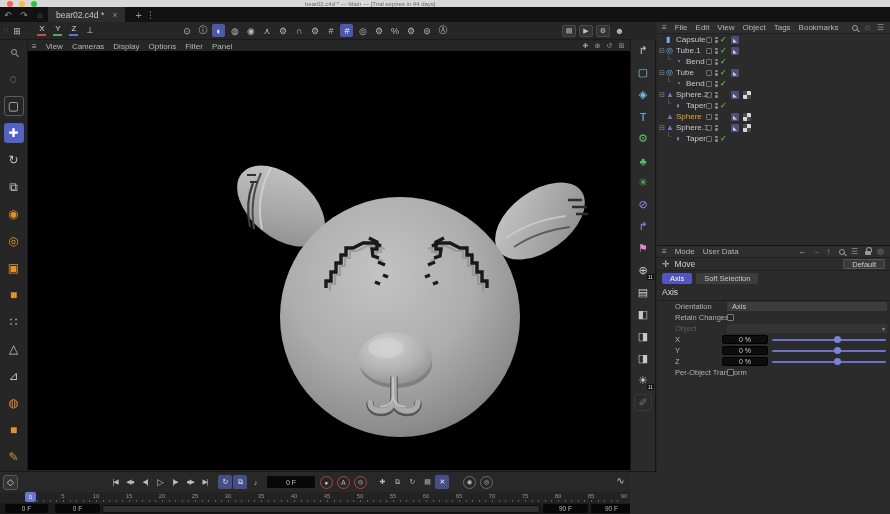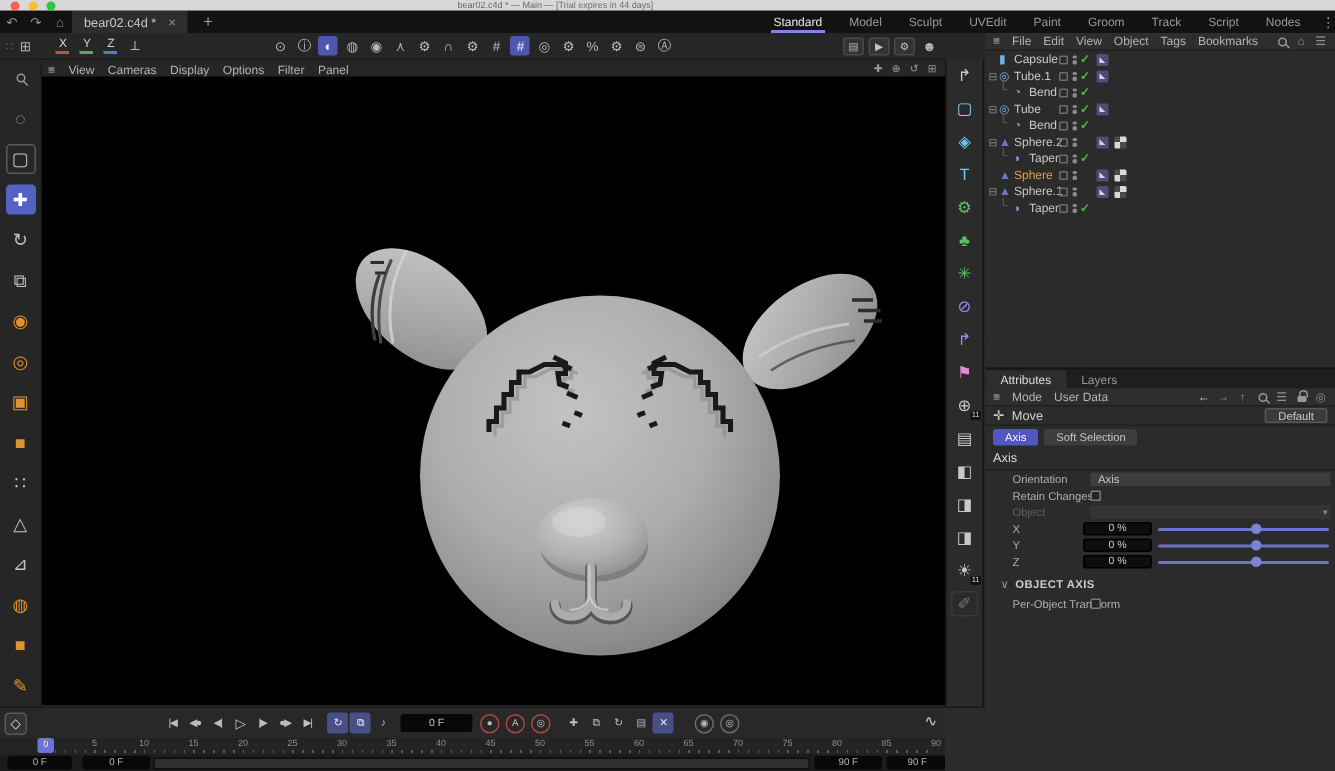--- a/index.html
+++ b/index.html
@@ -167,31 +167,20 @@
 
   <div class="tabbar">
     <span class="tb-ic">↶</span>
     <span class="tb-ic">↷</span>
     <span class="tb-ic">⌂</span>
     <div class="doc-tab">
       <span>bear02.c4d *</span>
       <span class="close">×</span>
     </div>
     <span class="newtab">+</span>
-    <div class="layout-tabs" id="layoutTabs">
-        <span class="layout-tab active">Standard</span>
-        <span class="layout-tab">Model</span>
-        <span class="layout-tab">Sculpt</span>
-        <span class="layout-tab">UVEdit</span>
-        <span class="layout-tab">Paint</span>
-        <span class="layout-tab">Groom</span>
-        <span class="layout-tab">Track</span>
-        <span class="layout-tab">Script</span>
-        <span class="layout-tab">Nodes</span>
-      </div>
     <span class="kebab">⋮</span>
   </div>
 
   <div class="toolbar">
     <span class="grip">∷</span>
     <span class="ic" id="windowIcon">⊞</span>
     <span class="tb-sep"></span>
     <span id="axisButtons" style="display:flex;gap:3px">
         <span class="axis-btn">
           <span>X</span>
@@ -503,24 +492,20 @@
             <span class="vis-dots">
               <i></i>
               <i></i>
             </span>
             <span class="obj-check">✓</span>
           </div>
         </div>
     </div>
 
     <div class="attr-wrap">
-      <div class="panel-tabs" id="attrTabs">
-          <span class="panel-tab active">Attributes</span>
-          <span class="panel-tab">Layers</span>
-        </div>
       <div class="panel-menu">
         <span class="mi">≡</span>
         <span id="attrMenuItems" style="display:flex;gap:8px">
             <span class="mi">Mode</span>
             <span class="mi">User Data</span>
           </span>
         <span class="pm-right" id="attrNavIcons">
             <span class="ic on">←</span>
             <span class="ic">→</span>
             <span class="ic">↑</span>
@@ -575,21 +560,20 @@
           </div>
           <div class="attr-row">
             <span class="attr-label">Z</span>
             <span class="val-field">0 %</span>
             <span class="slider">
               <span class="knob" style="left: 54%;"></span>
             </span>
           </div>
         </div>
       <div id="objectAxisGroup">
-          <div class="group-title"><span class="caret">∨</span>OBJECT AXIS</div>
           <div class="attr-row">
             <span class="attr-label">Per-Object Transform</span>
             <span class="cbox"></span>
           </div>
         </div>
     </div>
   </div>
 
   <div class="transport">
     <span class="key-btn">◇</span>

